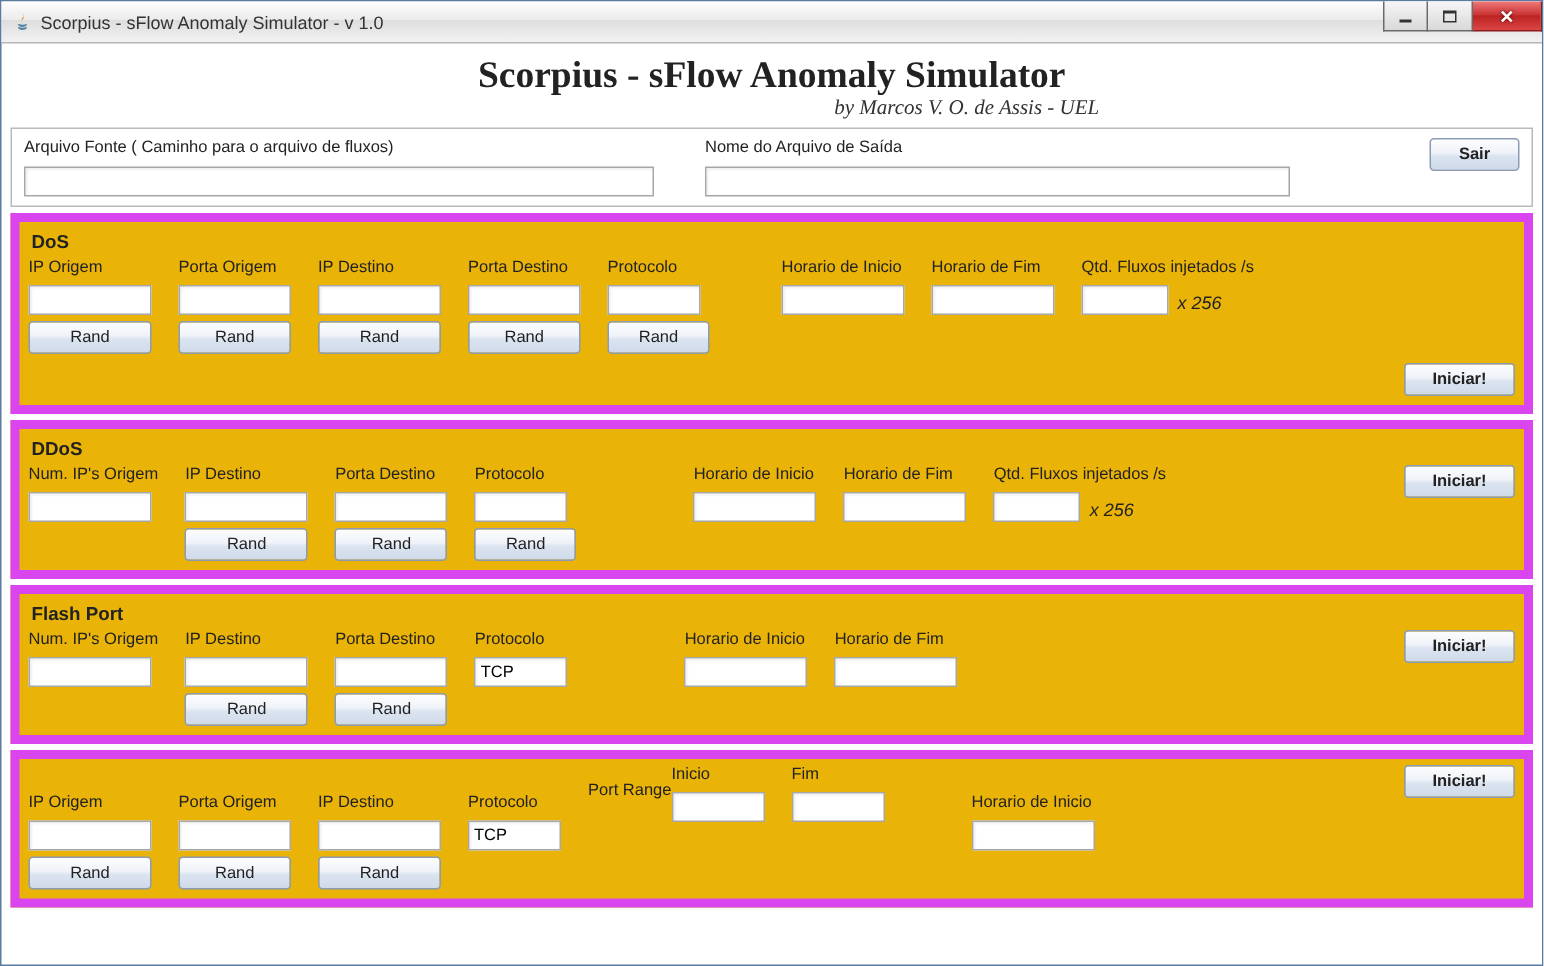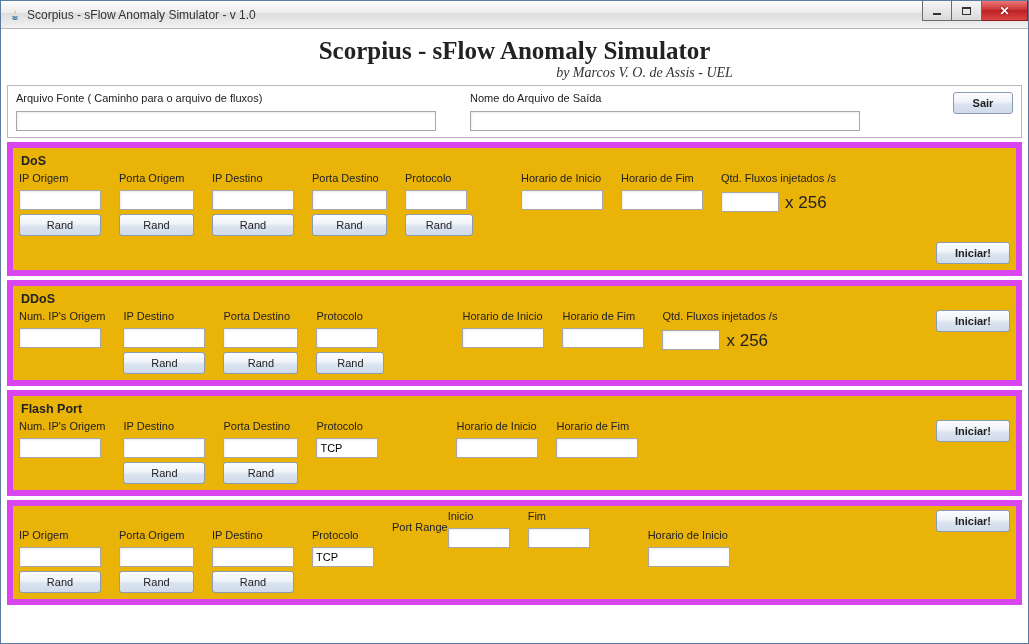--- a/index.html
+++ b/index.html
@@ -145,23 +145,24 @@
   .btn-sair { min-width: 60px; font-weight: bold; }
   .btn-iniciar { min-width: 74px; font-weight: bold; margin-left: 20px; }
   .right-col {
     margin-left: auto;
     display: flex;
     flex-direction: column;
     align-items: flex-end;
     justify-content: flex-end;
   }
   .x256 {
-    font-size: 17px;
+    font-size: 12px;
     color: #222;
     padding-top: 3px;
+    font-style: italic;
   }
   .inline-x {
     display:flex; align-items:center; gap:6px;
   }
   .panel .action-row {
     display:flex; justify-content:flex-end; margin-top:6px;
   }
   .top-panel {
     border: 1px solid #b9b9b9;
     margin-top: 2px;

